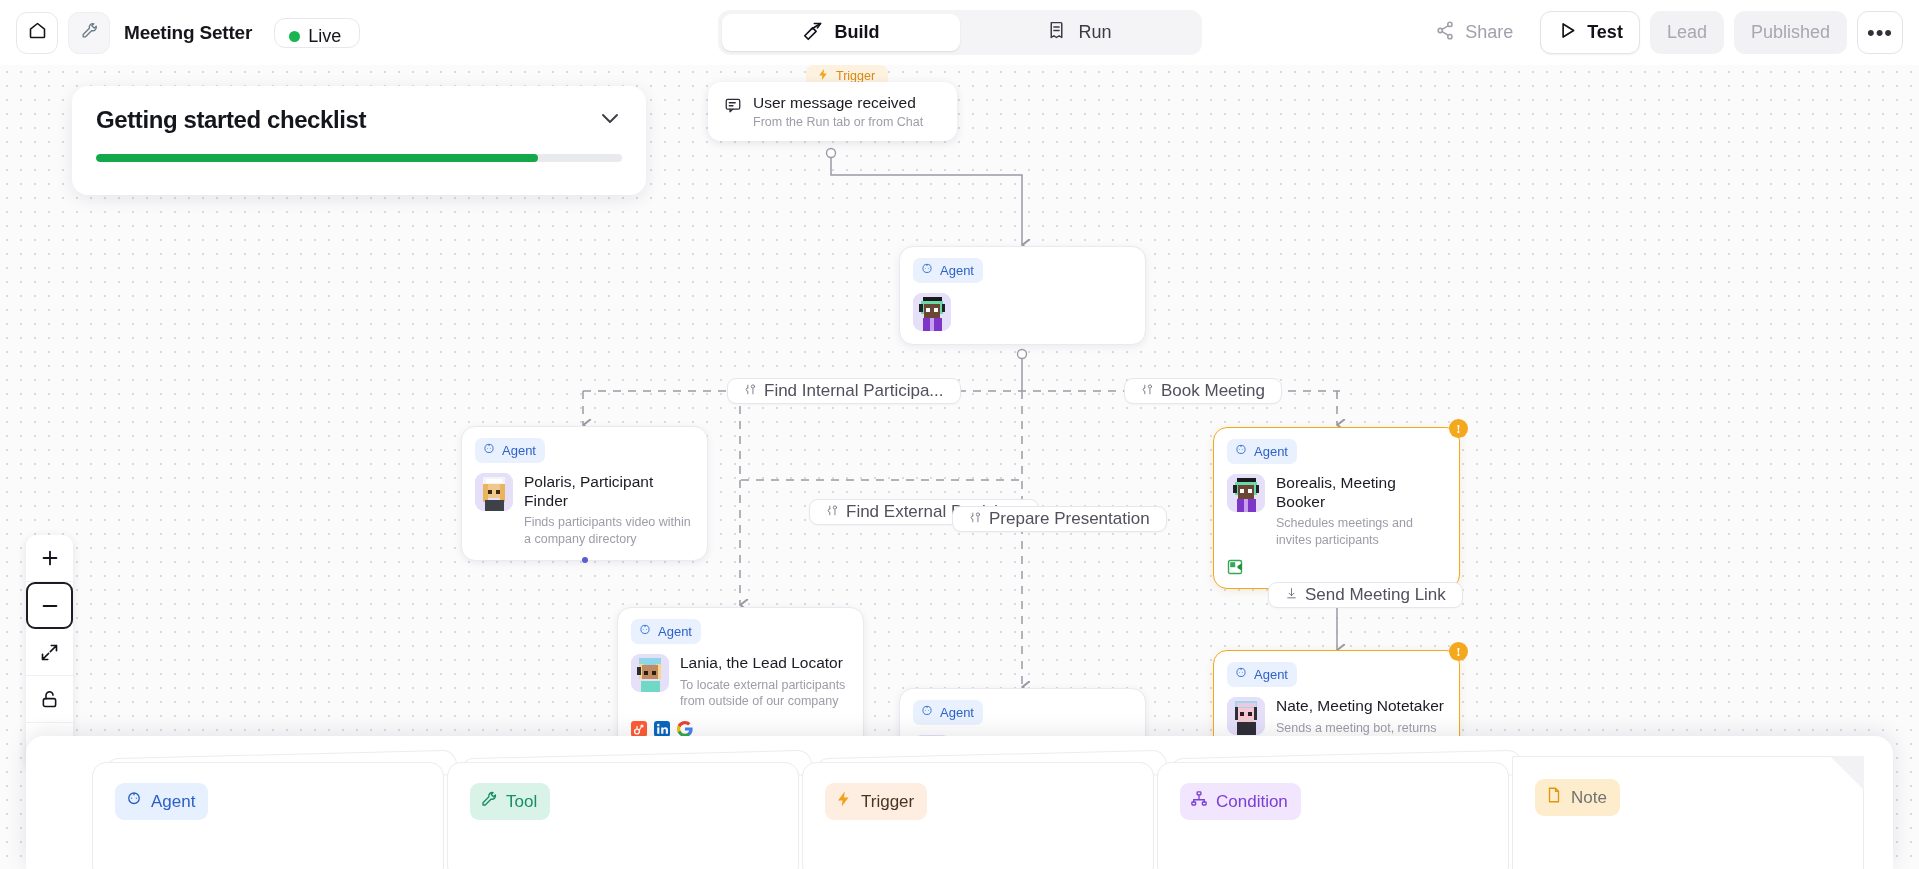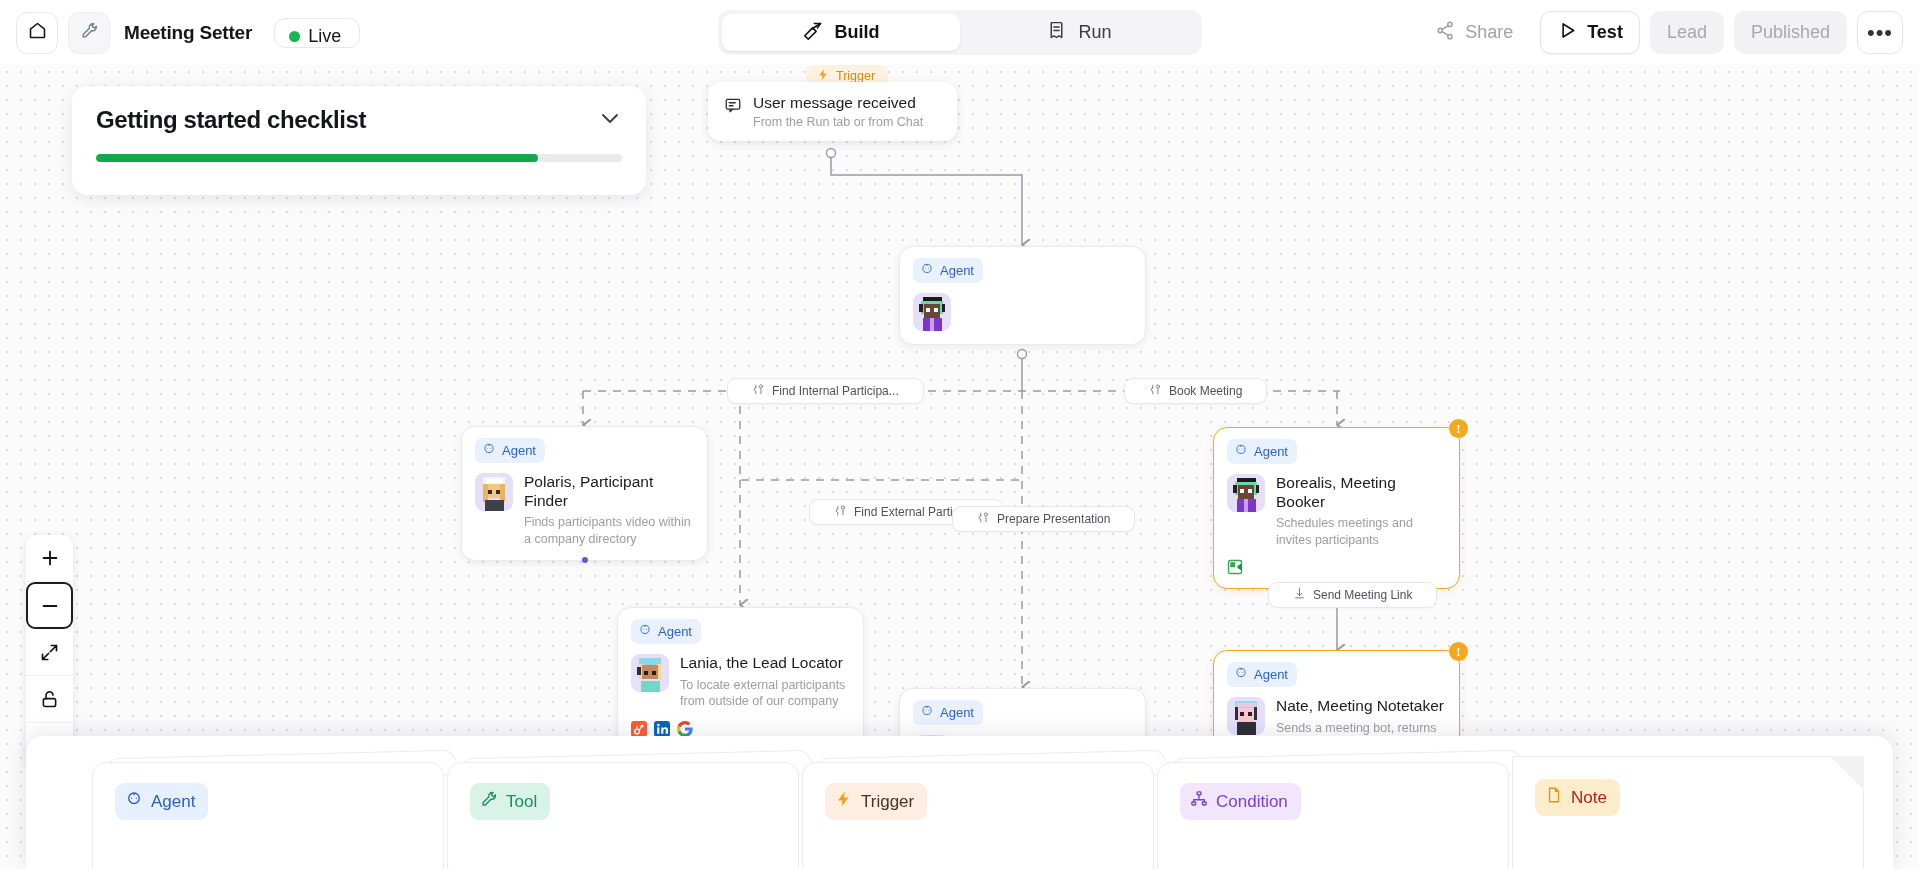--- a/index.html
+++ b/index.html
@@ -120,22 +120,22 @@
   }
   .trigger-node {
     position: absolute; background: #fff; border-radius: 13px;
     box-shadow: 0 2px 10px rgba(20,20,50,.1); padding: 12px 16px;
     display: flex; align-items: flex-start; gap: 11px; z-index: 20;
   }
 
   
   .chip {
     position: absolute; background: #fff; border: 1px solid #e6e6ec; border-radius: 9px;
-    height: 26px; display: flex; align-items: center; gap: 7px; padding: 0 24px;
-    font-size: 12px; color: #50515c; z-index: 22; white-space: nowrap;
+    height: 26px; display: flex; align-items: center; gap: 7px; padding: 0 16px;
+    font-size: 17px; color: #50515c; z-index: 22; white-space: nowrap;
     box-shadow: 0 1px 2px rgba(0,0,0,.03);
   }
 
   
   .zoomctl {
     position: absolute; left: 26px; top: 470px; width: 47px;
     background: #fff; border-radius: 11px; box-shadow: 0 2px 10px rgba(20,20,50,.1);
     z-index: 30; overflow: visible;
   }
   .zb {
@@ -164,21 +164,21 @@
   .pb1 { left: 14px; top: -8px; width: 352px; height: 118px; transform: rotate(-1.4deg); z-index: 1; }
   .pb2 { left: 18px; top: 8px; width: 352px; height: 118px; transform: rotate(1.6deg); z-index: 2; }
   .pal-pill {
     display: inline-flex; align-items: center; gap: 8px; border-radius: 9px;
     padding: 7px 13px 7px 10px; font-size: 17px; font-weight: 500;
   }
   .p-agent { background: #e7f0fe; color: #2a5fc6; }
   .p-tool  { background: #d9f3e8; color: #1a8d66; }
   .p-trig  { background: #fdeee1; color: #4a3522; }
   .p-cond  { background: #f1e6fd; color: #7a3fd4; }
-  .p-note  { background: #fdedcc; color: #b91c1c; }
+  .p-note  { background: #fdedcc; color: #737373; }
   .note-card {
     position: absolute; left: 0; top: -6px; width: 352px; height: 124px; background: #fff;
     border: 1px solid #ebebf0; border-radius: 2px 2px 2px 2px; padding: 22px 0 0 22px; z-index: 3;
   }
   .note-fold {
     position: absolute; right: -1px; top: -1px; width: 0; height: 0;
     border-left: 34px solid transparent; border-top: 34px solid #f2f2f5;
   }
   .pixel { image-rendering: pixelated; }
 </style>

